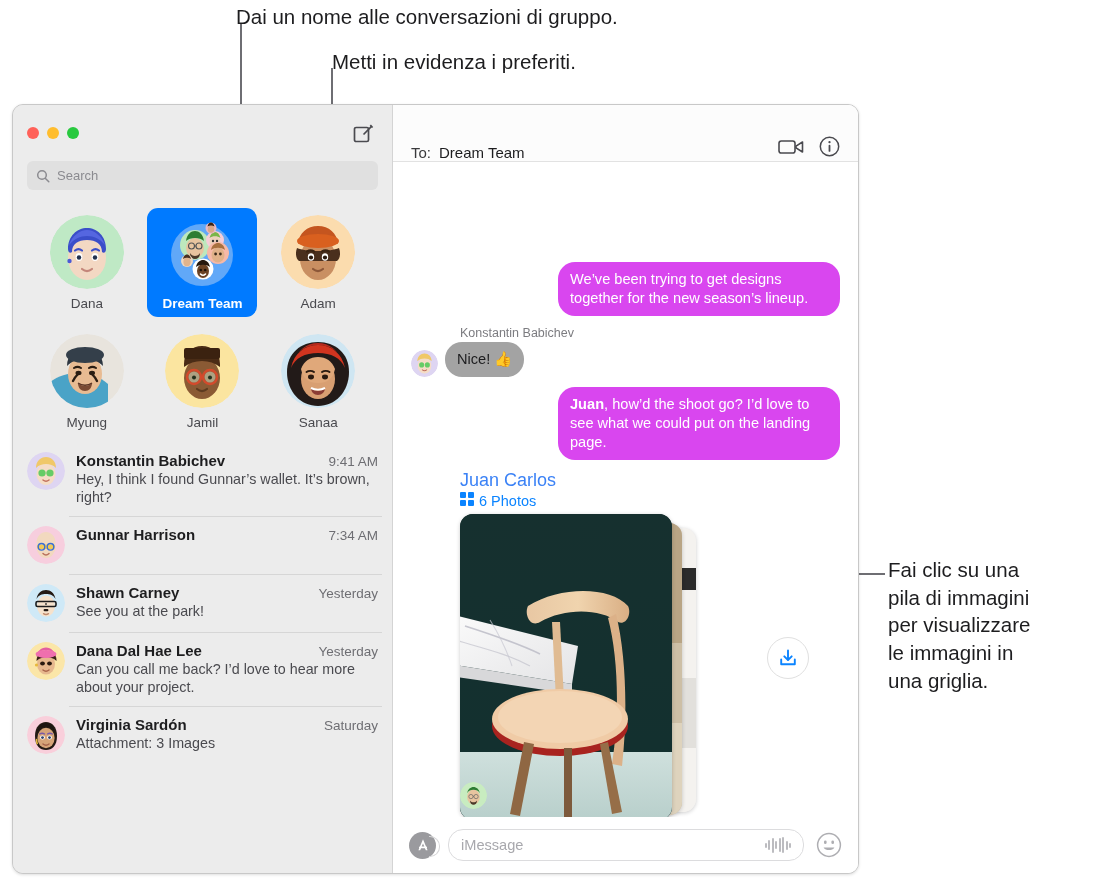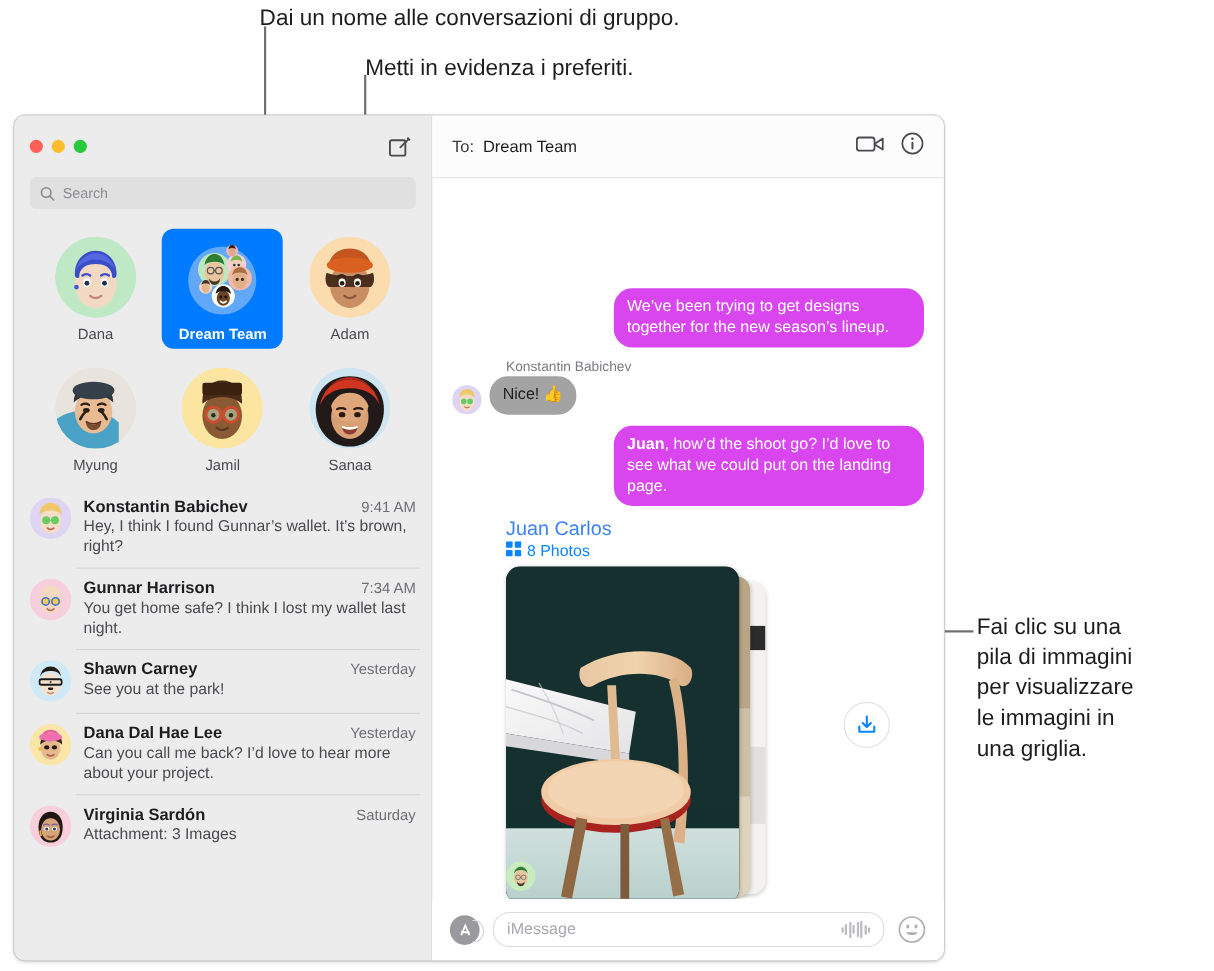--- a/index.html
+++ b/index.html
@@ -62,21 +62,21 @@
   .conv + .conv::before{content:"";position:absolute;left:56px;right:10px;top:0;height:1px;background:#d6d6d6;}
   .conv .cav{width:38px;height:38px;border-radius:50%;flex:0 0 38px;overflow:hidden;position:relative;}
   .conv .body{flex:1;min-width:0;}
   .conv .row1{display:flex;justify-content:space-between;align-items:baseline;gap:8px;}
   .conv .nm{font-size:15px;font-weight:700;color:#1d1d1f;}
   .conv .tm{font-size:13.5px;color:#6e6e73;white-space:nowrap;}
   .conv .pv{font-size:14.3px;color:#4a4a4f;line-height:1.26;margin-top:1px;}
 
   
   #thread{flex:1;background:#fff;display:flex;flex-direction:column;border-left:1px solid #d4d4d4;}
-  #thread-header{height:56px;flex:0 0 56px;display:flex;align-items:center;
+  #thread-header{height:56px;flex:0 0 56px;display:flex;align-items:flex-end;
      padding:0 18px;border-bottom:1px solid #e2e2e2;background:#fcfcfc;gap:8px;}
   #to-label{font-size:15px;color:#3a3a3c;}
   #to-value{font-size:15px;color:#1d1d1f;font-weight:500;}
   #header-actions{margin-left:auto;display:flex;align-items:center;gap:15px;}
 
   #messages{flex:1;position:relative;padding:12px 18px 6px 18px;overflow:hidden;}
   .bubble{font-size:14.6px;line-height:1.3;padding:8px 12px;border-radius:17px;max-width:258px;position:relative;}
   .out{background:#d946ef;color:#fff;margin-left:auto;}
   .in{background:#a3a3a3;color:#1d1d1f;}
   .msg-row{display:flex;align-items:flex-end;gap:7px;margin-bottom:10px;}
@@ -327,21 +327,20 @@
             <circle cx="14.5" cy="20.8" r="3.3" fill="none" stroke="#3b6fd4" stroke-width="1.4"></circle>
             <circle cx="23.5" cy="20.8" r="3.3" fill="none" stroke="#3b6fd4" stroke-width="1.4"></circle>
             <path d="M16 27.5c2 2 4 2 6 0" stroke="#b9705c" stroke-width="1.5" fill="none" stroke-linecap="round"></path>
           </svg>
         </div>
         <div class="body">
           <div class="row1">
             <span class="nm">Gunnar Harrison</span>
             <span class="tm">7:34 AM</span>
           </div>
-          <div class="pv">You get home safe? I think I lost my wallet last night.</div>
         </div>
       </div>
 
       <div class="conv">
         <div class="cav">
           <svg width="38" height="38" viewBox="0 0 38 38">
             <circle cx="19" cy="19" r="19" fill="#cfe9f7"></circle>
             <ellipse cx="19" cy="22" rx="9" ry="10.5" fill="#f6e2cc"></ellipse>
             <path d="M9.5 15c1-6 5-9 9.5-9s8.5 3 9.5 9c-2-4-5.5-5-9.5-5s-7.5 1-9.5 5z" fill="#241a14"></path>
             <rect x="9" y="17.5" width="20" height="5" rx="1.6" fill="none" stroke="#1c1c1c" stroke-width="1.6"></rect>
@@ -462,21 +461,21 @@
       <div id="stack-label">Juan Carlos</div>
       <div id="photo-count">
         <span>
           <svg width="14" height="14" viewBox="0 0 14 14">
             <rect x="0" y="0" width="6" height="6" rx="1" fill="#0b84ff"></rect>
             <rect x="8" y="0" width="6" height="6" rx="1" fill="#0b84ff"></rect>
             <rect x="0" y="8" width="6" height="6" rx="1" fill="#0b84ff"></rect>
             <rect x="8" y="8" width="6" height="6" rx="1" fill="#0b84ff"></rect>
           </svg>
         </span>
-        <span class="cnt">8 Photos</span>
+        <span class="cnt">6 Photos</span>
       </div>
 
       <div id="stack-wrap">
         <div class="stack-card" id="card3">
           <svg width="188" height="284" viewBox="0 0 188 284" preserveAspectRatio="none">
             <rect width="188" height="284" fill="#f4f2ef"></rect>
             <rect x="0" y="40" width="188" height="22" fill="#2b2b2b"></rect>
             <rect x="0" y="150" width="188" height="70" fill="#e2e0dc"></rect>
             <rect x="20" y="170" width="60" height="40" fill="#c9c6c0"></rect>
           </svg>

